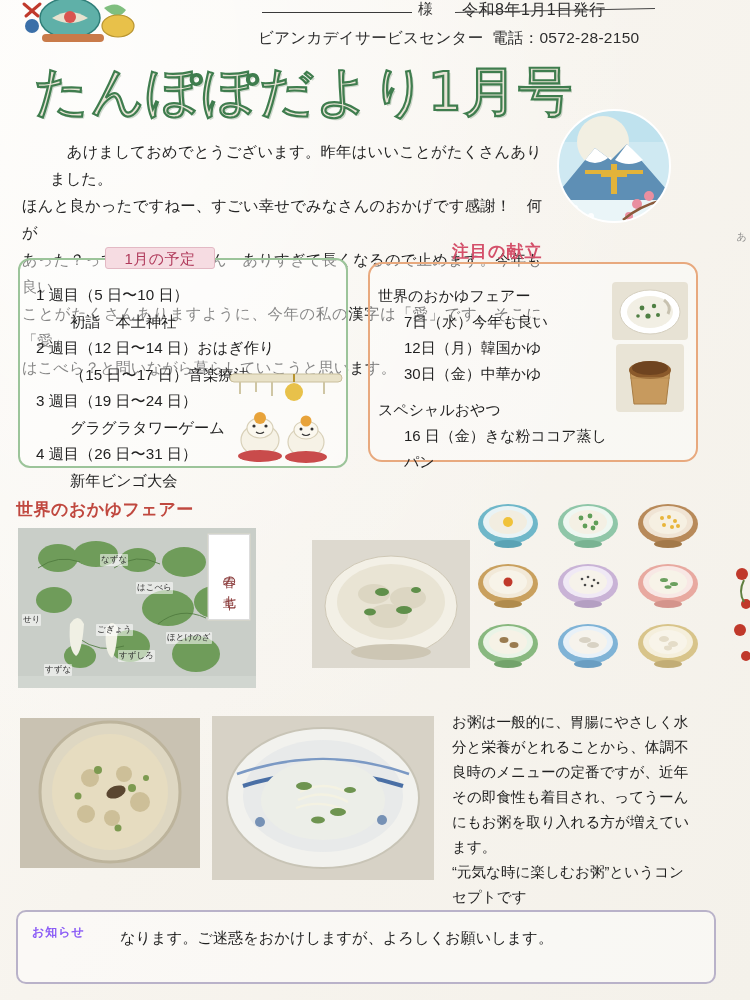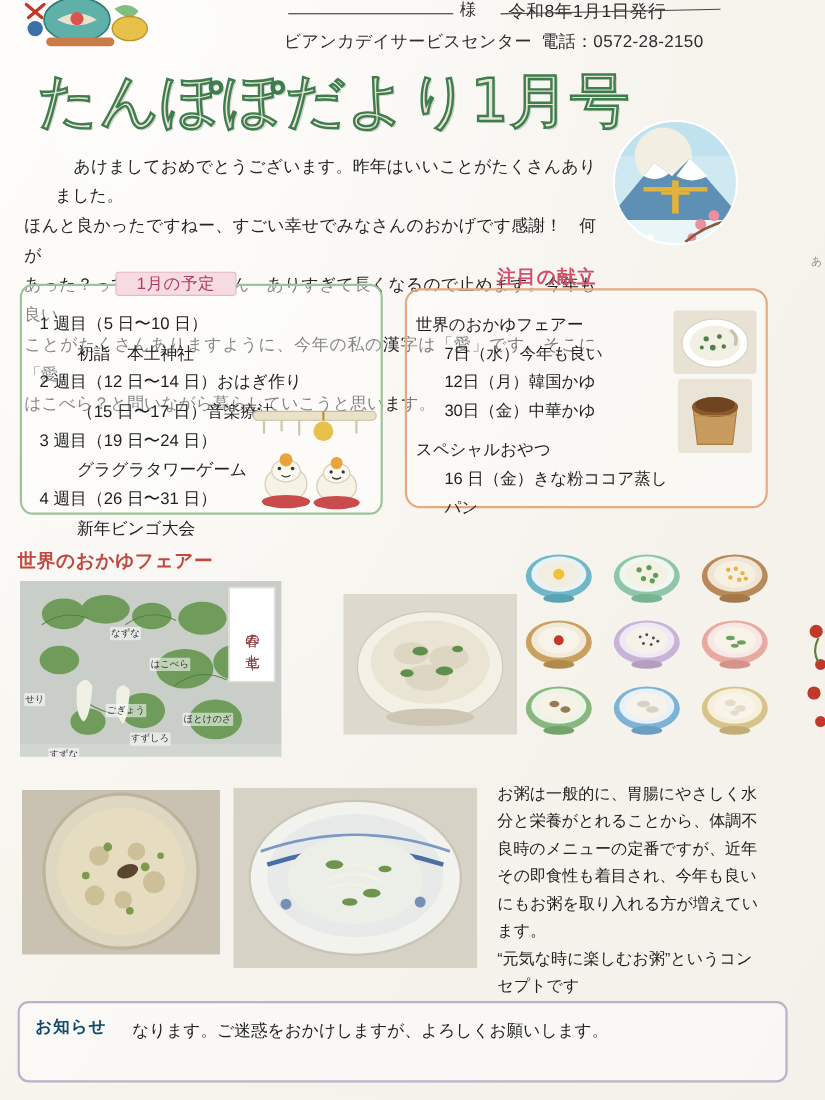--- a/index.html
+++ b/index.html
@@ -129,21 +129,21 @@
   .herb-card {
     position:absolute; right:6px; top:6px; width:42px; height:86px;
     background:#fff; border:1px solid #ddd;
     display:flex; align-items:center; justify-content:center;
   }
   .herb-card span {
     writing-mode:vertical-rl; font-size:13px; color:#8a3b3b; letter-spacing:2px;
   }
   .herb-tag {
     position:absolute; font-size:8.5px; color:#2e2e2e; background:rgba(255,255,255,.55);
-    padding:0 1px; border-radius:1px; white-space:nowrap;margin-top:16px;
+    padding:0 1px; border-radius:1px; white-space:nowrap;
   }
 
   
   .bowl-grid {
     position:absolute; left:474px; top:500px; width:228px; height:172px;
   }
   .bowl-cell { position:absolute; width:68px; height:52px; }
 
   
   .note {
@@ -151,22 +151,22 @@
     font-size:14.6px; line-height:25px; color:#1f1f1f; text-align:justify;
   }
   .note p { margin:0; }
 
   
   .notice {
     position:absolute; left:16px; top:910px; width:700px; height:74px;
     border:2px solid #b9b2c9; border-radius:10px; background:rgba(255,255,255,.45);
   }
   .notice-title {
-    position:absolute; left:32px; top:924px; font-size:15px; font-weight:bold;
-    color:#0c4a6e; letter-spacing:1px;
+    position:absolute; left:32px; top:924px; font-size:12px; font-weight:bold;
+    color:#8b5cf6; letter-spacing:1px;
   }
   .notice-body {
     position:absolute; left:120px; top:924px; width:580px;
     font-size:15.2px; line-height:27px; color:#1f1f1f;
   }
 
   
   .edge-text {
     position:absolute; right:2px; top:225px; font-size:10px; color:#777;
     writing-mode:vertical-rl; letter-spacing:1px; opacity:.8;
@@ -555,21 +555,21 @@
       <circle cx="48" cy="106" r="5"></circle>
         <circle cx="170" cy="104" r="5"></circle>
     </g>
   </svg>
 </div>
 
 <div class="note">
   <p>お粥は一般的に、胃腸にやさしく水</p>
   <p>分と栄養がとれることから、体調不</p>
   <p>良時のメニューの定番ですが、近年</p>
-  <p>その即食性も着目され、今年も良い</p>
+  <p>その即食性も着目され、ってうーん</p>
   <p>にもお粥を取り入れる方が増えてい</p>
   <p>ます。</p>
   <p>“元気な時に楽しむお粥”というコン</p>
   <p>セプトです</p>
 </div>
 
 <div class="notice"></div>
 <div class="notice-title">お知らせ</div>
 <div class="notice-body">
   <div>なります。ご迷惑をおかけしますが、よろしくお願いします。</div>

